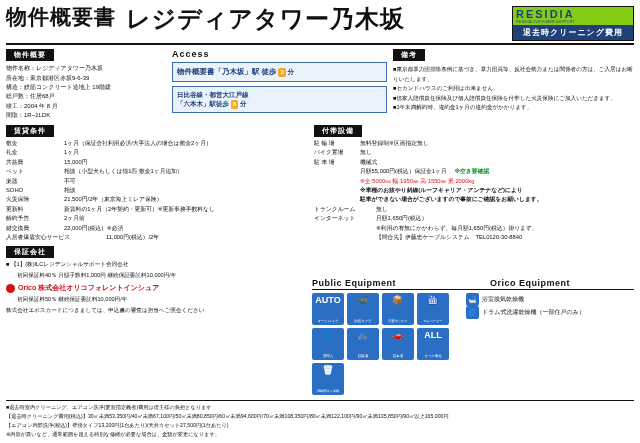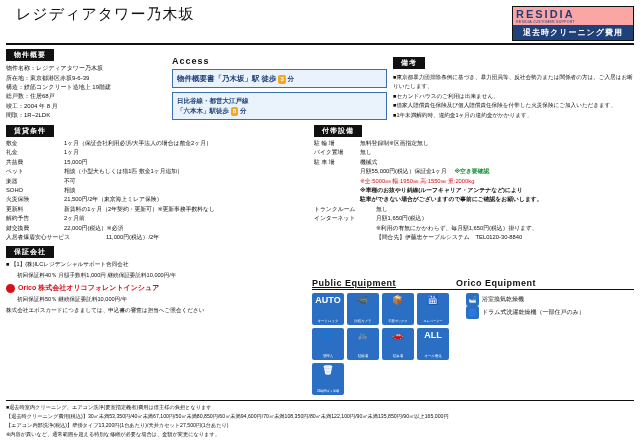--- a/index.html
+++ b/index.html
@@ -16,50 +16,50 @@
   
   .header{
     display:flex;align-items:flex-start;
     padding:6px 6px 0 6px;
   }
   .title-main{
     font-size:21px;font-weight:bold;letter-spacing:1px;
     white-space:nowrap;line-height:1.05;
   }
   .title-sub{
-    font-size:15px;font-weight:normal;letter-spacing:1px;
+    font-size:24px;font-weight:bold;letter-spacing:1px;
     margin-left:10px;white-space:nowrap;line-height:1.05;
   }
   .brand{
     margin-left:auto;border:1px solid #111;
     width:120px;
   }
   .brand-top{
-    background:#fca5a5;padding:2px 3px 1px 3px;text-align:left;
+    background:#84cc16;padding:2px 3px 1px 3px;text-align:left;
   }
   .brand-name{font-size:11px;font-weight:bold;letter-spacing:2px;color:#20407a;line-height:1;}
   .brand-tag{font-size:3.6px;color:#20407a;letter-spacing:.2px;line-height:1.2;}
   .brand-bot{
     background:#20407a;color:#fff;font-size:8px;font-weight:bold;
     text-align:center;padding:2px 0 2px 0;letter-spacing:1px;
   }
   .rule{height:2px;background:#111;margin:2px 6px 0 6px;}
 
   
   .sec-title{
     display:inline-block;
     background:#111;color:#fff;font-size:7px;font-weight:bold;
     padding:1px 8px;letter-spacing:1px;
   }
   .sec-title-plain{
     font-size:9px;font-weight:bold;letter-spacing:1px;
   }
 
   
-  .band{display:flex;padding:4px 6px 0 6px;gap:6px;align-items:flex-end;}
+  .band{display:flex;padding:4px 6px 0 6px;gap:6px;}
   .col-a{width:160px;}
   .col-b{width:215px;}
   .col-c{flex:1;}
 
   .kv{line-height:1.55;font-size:6px;}
   .kv div{white-space:nowrap;}
 
   .access-box{
     border:1px solid #3a6fb0;background:#eaf2fb;
     padding:3px 4px;margin-top:3px;font-size:6.5px;line-height:1.5;
@@ -103,21 +103,21 @@
     width:9px;height:9px;border-radius:50%;
     background:#d4111b;display:inline-block;flex:none;
   }
   .orico-name{font-size:7px;font-weight:bold;color:#d4111b;}
   .sub-ind{padding-left:11px;font-size:5.6px;line-height:1.6;}
 
   
   .equip{position:absolute;left:312px;top:278px;width:322px;}
   .eq-heads{display:flex;}
   .eq-h{font-size:9px;font-weight:bold;letter-spacing:.5px;}
-  .eq-h.pub{width:144px;text-decoration:underline;}
+  .eq-h.pub{width:178px;}
   .eq-line{border-top:1px solid #111;margin-top:1px;}
   .eq-body{display:flex;gap:8px;margin-top:3px;}
   .icon-grid{display:flex;flex-wrap:wrap;gap:3px;width:146px;}
   .ico{
     width:32px;height:32px;background:#2a6fc4;color:#fff;
     border-radius:2px;position:relative;overflow:hidden;
     display:flex;flex-direction:column;align-items:center;justify-content:flex-start;
   }
   .ico .glyph{font-size:9px;font-weight:bold;line-height:1;padding-top:3px;letter-spacing:0;}
   .ico .cap{
@@ -140,20 +140,21 @@
   }
   .footer .hr{border-top:1px solid #111;margin-bottom:2px;}
   .footer div{white-space:nowrap;}
 </style>
 </head>
 <body>
 
 <div class="page">
 
   <div class="header">
+    <div class="title-main">物件概要書</div>
     <div class="title-sub">レジディアタワー乃木坂</div>
     <div class="brand">
       <div class="brand-top">
         <div class="brand-name">RESIDIA</div>
         <div class="brand-tag">RESIDIA CUSTOMER SUPPORT</div>
       </div>
       <div class="brand-bot">退去時クリーニング費用</div>
     </div>
   </div>
   <div class="rule"></div>

